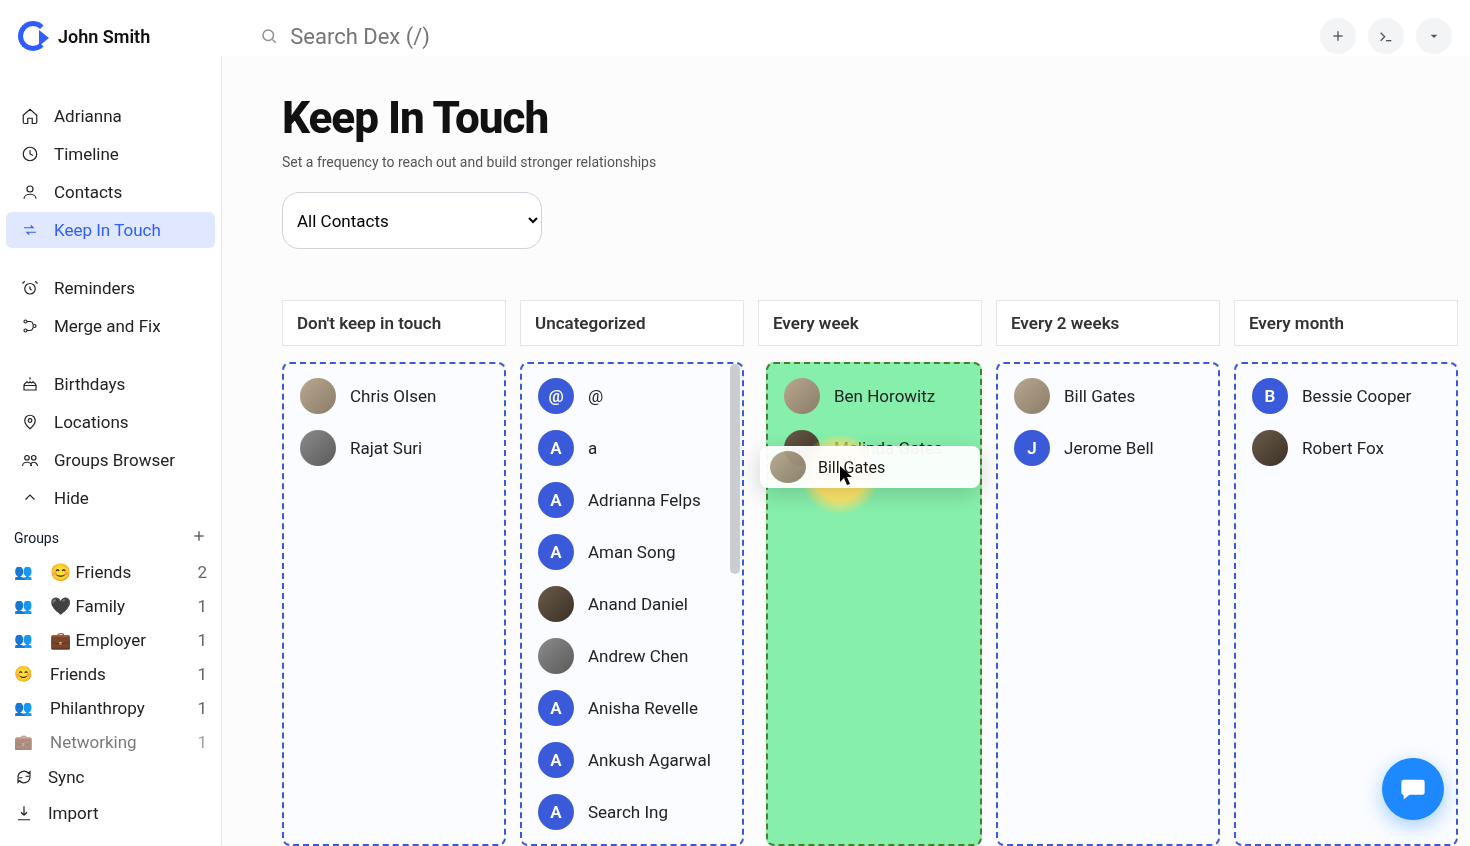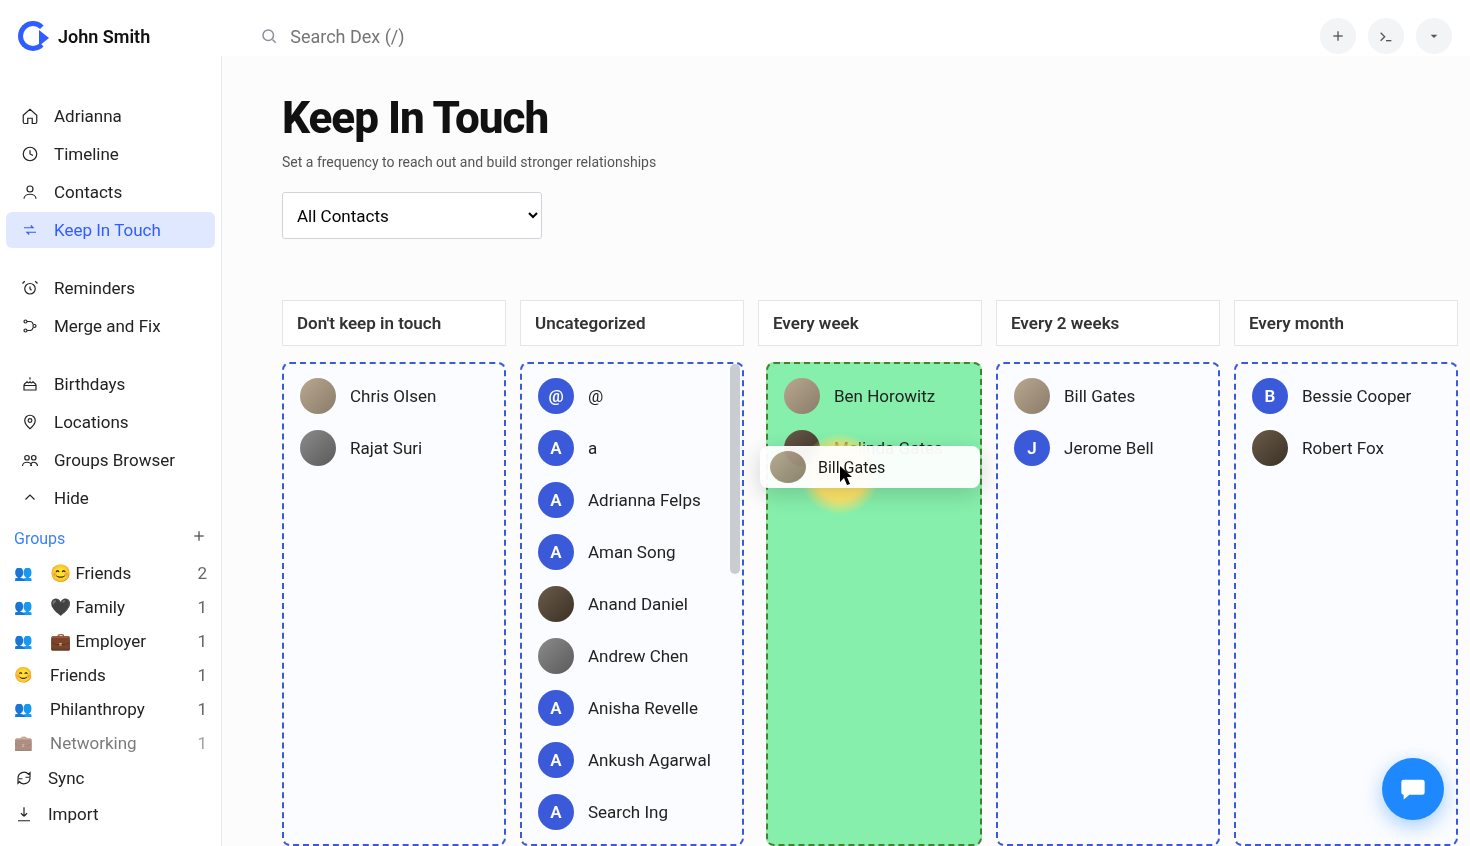--- a/index.html
+++ b/index.html
@@ -5,46 +5,46 @@
 * { margin:0; padding:0; box-sizing:border-box; font-family:-apple-system,BlinkMacSystemFont,"Segoe UI",Roboto,sans-serif; }
 body { background:#fff; color:#111; overflow:hidden; width:1470px; height:846px; position:relative; }
 
 
 .hdr { position:absolute; top:8px; left:0; right:0; height:56px; display:flex; align-items:center; padding:0 18px; }
 .logo { width:30px; height:30px; border:5px solid #2f5dff; border-right-color:transparent; border-radius:50%; margin-right:10px; position:relative; }
 .logo::after{ content:""; position:absolute; right:-6px; top:4px; width:0;height:0;border-top:8px solid transparent;border-bottom:8px solid transparent;border-left:10px solid #2f5dff; }
 .uname { font-size:18px; font-weight:600; }
 .srch-wrap { margin-left:110px; display:flex; align-items:center; color:#8a8f98; flex:1; }
 .srch-wrap svg { width:18px; height:18px; margin-right:12px; }
-.srch { border:none; outline:none; font-size:18px; color:#ef4444; width:400px; background:transparent; }
+.srch { border:none; outline:none; font-size:22px; color:#ef4444; width:400px; background:transparent; }
 .hbtn { width:36px; height:36px; border-radius:50%; background:#f3f4f6; display:flex; align-items:center; justify-content:center; margin-left:12px; cursor:pointer; color:#555; }
 .hbtn svg{ width:16px;height:16px; }
 
 
 .side { position:absolute; top:56px; left:0; width:222px; bottom:0; border-right:1px solid #e6e8ec; overflow:hidden; }
 .nav { padding:40px 0 0 0; }
 .nav-item { display:flex; align-items:center; padding:8px 14px; font-size:17px; color:#222; cursor:pointer; border-radius:6px; margin:2px 6px; }
 .nav-item.active { background:#e0e8ff; color:#2f5dff; }
 .nav-item .ic { width:20px; height:20px; margin-right:14px; display:flex; align-items:center; justify-content:center; color:inherit; }
 .nav-item .ic svg{ width:18px;height:18px;stroke:currentColor;fill:none;stroke-width:1.6; }
 .nav-gap { height:18px; }
-.grp-hdr { display:flex; align-items:center; justify-content:space-between; padding:10px 14px 8px; font-size:16px; color:#3b82f6; }
+.grp-hdr { display:flex; align-items:center; justify-content:space-between; padding:10px 14px 8px; font-size:14px; color:#0f172a; }
 .grp-hdr .plus{ cursor:pointer; color:#555; }
 .grp-item { display:flex; align-items:center; padding:7px 14px; font-size:17px; color:#222; cursor:pointer; }
 .grp-item .gi{ width:22px; margin-right:14px; font-size:15px; }
 .grp-item .ct{ margin-left:auto; color:#666; }
 .sync-item { display:flex; align-items:center; padding:8px 14px; font-size:17px; color:#222; cursor:pointer; }
 .sync-item .ic{ width:20px;height:20px;margin-right:14px;display:flex;align-items:center;justify-content:center; }
 .sync-item .ic svg{ width:18px;height:18px;stroke:currentColor;fill:none;stroke-width:1.6; }
 
 
 .main { position:absolute; top:56px; left:222px; right:0; bottom:0; background:#fcfcfd; overflow:hidden; }
 .title { font-size:44px; font-weight:800; letter-spacing:-1px; margin:36px 0 10px 60px; }
 .sub { font-size:14px; color:#555; margin-left:60px; }
-.sel { margin:22px 0 0 60px; width:260px; height:47px; font-size:17px; padding:0 10px; border:1px solid #cfd3da; border-radius:3px; background:#fff; }
+.sel { margin:22px 0 0 60px; width:260px; height:57px; font-size:17px; padding:0 10px; border:1px solid #cfd3da; border-radius:17px; background:#fff; }
 
 .board { position:absolute; top:244px; left:60px; right:0; bottom:0; display:flex; gap:14px; overflow:hidden; }
 .col { width:224px; flex:0 0 224px; display:flex; flex-direction:column; }
 .col-hdr { border:1px solid #e2e5ea; border-radius:0; padding:12px 14px; font-size:17px; font-weight:600; color:#333; background:#fff; margin-bottom:16px; }
 .col-body { flex:1; border:2px dashed #3a5ad9; border-radius:8px; padding:4px 0; background:#fbfcff; overflow:hidden; position:relative; }
 .col-body.drop { border-color:#4d7c2f; background:#86efac;margin-left:8px; }
 .col-body .scroll { position:absolute; right:2px; top:0; width:10px; height:210px; background:#c9ccd1; border-radius:5px; }
 .card { display:flex; align-items:center; padding:6px 10px; margin:4px 6px; font-size:17px; color:#222; cursor:pointer; border-radius:6px; }
 .av { width:36px;height:36px;border-radius:50%; margin-right:14px; display:flex;align-items:center;justify-content:center; font-weight:600; color:#fff; font-size:17px; flex:0 0 36px; }
 .av.blue{ background:#3a5ad9; }

